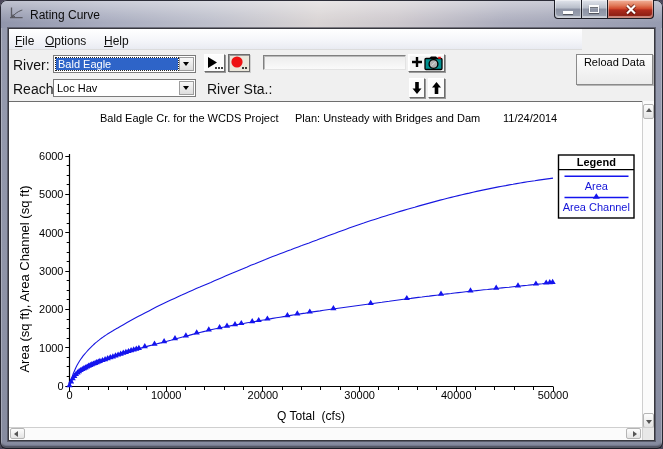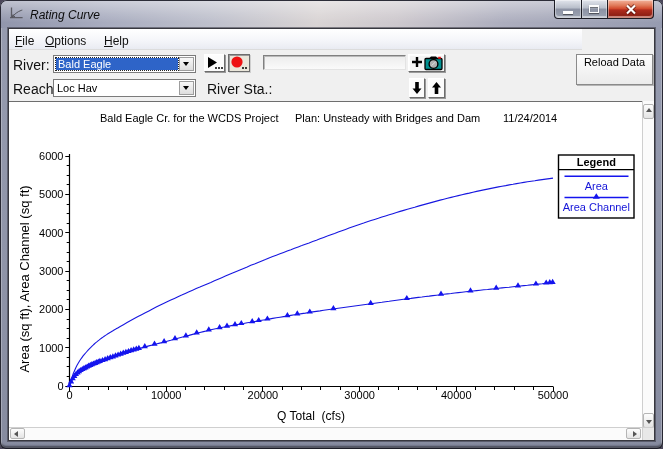--- a/index.html
+++ b/index.html
@@ -3,21 +3,21 @@
 * { margin:0; padding:0; box-sizing:border-box; }
 html,body { width:663px; height:449px; background:#4a4659; font-family:"Liberation Sans",sans-serif; overflow:hidden; }
 #win { position:absolute; left:0; top:0; width:663px; height:449px; border-radius:7px 7px 6px 6px;
   background:linear-gradient(#979cb0,#8f94a8 60%,#868b9f);
   box-shadow:inset 0 0 0 1px rgba(20,20,30,.85), inset 0 -3px 2px rgba(22,22,32,.6), inset 0 0 0 2px rgba(255,255,255,.3); }
 #tbar { position:absolute; left:1px; top:1px; right:1px; height:27px; border-radius:6px 6px 0 0;
   background:linear-gradient(100deg,#9095ab 0%,#a8acbf 16%,#bec0cc 32%,#d9d4d4 48%,#cdc8cd 60%,#adaebe 76%,#969bb0 100%); }
 #sheen { position:absolute; left:1px; top:1px; right:1px; height:27px; border-radius:6px 6px 0 0;
   background:linear-gradient(rgba(255,255,255,.42),rgba(255,255,255,.14) 50%,rgba(255,255,255,0) 80%); }
 #icon { position:absolute; left:10px; top:7px; width:13px; height:12px; }
-#title { position:absolute; left:30px; top:8px; font-size:12px; color:#0d0d0d;font-style:italic; }
+#title { position:absolute; left:30px; top:8px; font-size:12px; color:#0d0d0d; }
 
 .cap { position:absolute; top:0; height:19px; border:1px solid #1c1c24; border-top:none; }
 #bmin { left:554px; width:28px; border-radius:0 0 0 4px; background:linear-gradient(#e2e5ec,#b7bdc9 45%,#8c92a3 50%,#99a0af 88%,#b3b9c5); }
 #bmax { left:582px; width:26px; border-left:none; background:linear-gradient(#e2e5ec,#b7bdc9 45%,#8c92a3 50%,#99a0af 88%,#b3b9c5); }
 #bclose { left:608px; width:46px; border-left:none; border-radius:0 0 4px 0;
   background:linear-gradient(#f3b39c,#e07a5a 30%,#d24a2e 48%,#b02c1d 55%,#8f2015 85%,#b2452f); }
 .cap .inner { position:absolute; inset:0 0 1px 0; border-radius:inherit; box-shadow:inset 0 0 0 1px rgba(255,255,255,.4), 0 1px 0 rgba(255,255,255,.4); }
 #minbar { position:absolute; left:8px; top:11px; width:10px; height:3px; background:#fdfdfd; box-shadow:0 1px 1px rgba(0,0,0,.5); }
 #maxbox { position:absolute; left:7px; top:5px; width:10px; height:8px; border:1px solid #fdfdfd; border-top:2px solid #fdfdfd; box-shadow:0 1px 1px rgba(0,0,0,.45), inset 0 1px 1px rgba(0,0,0,.45); }
 

